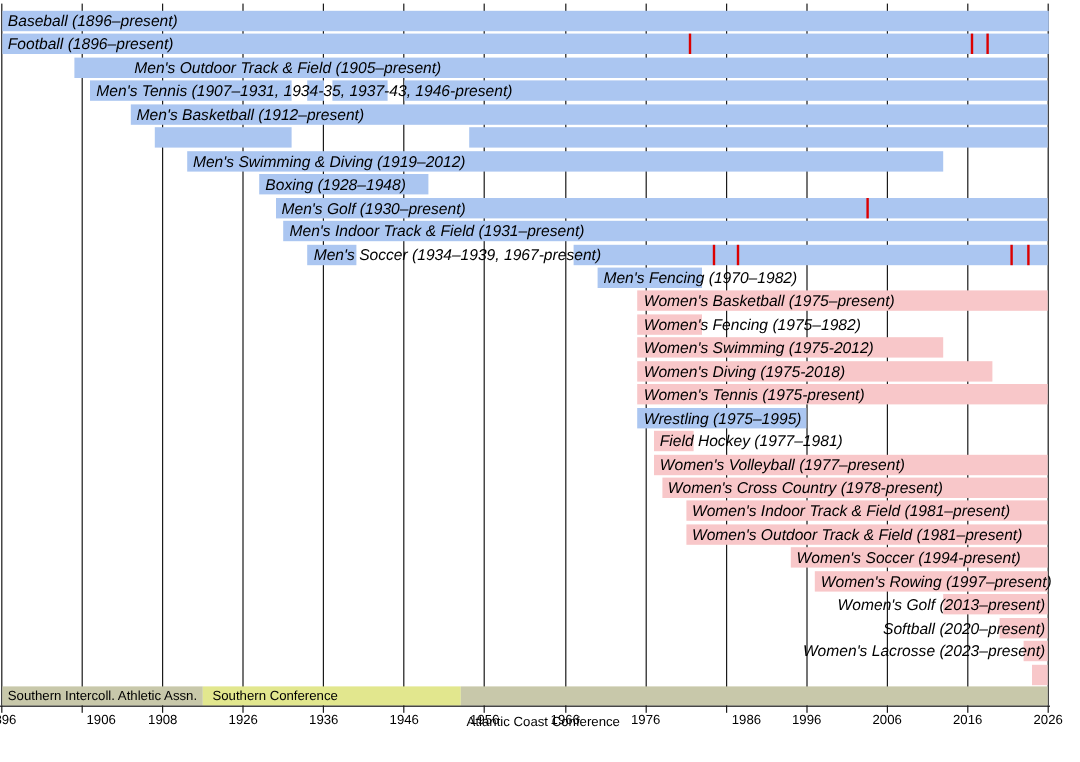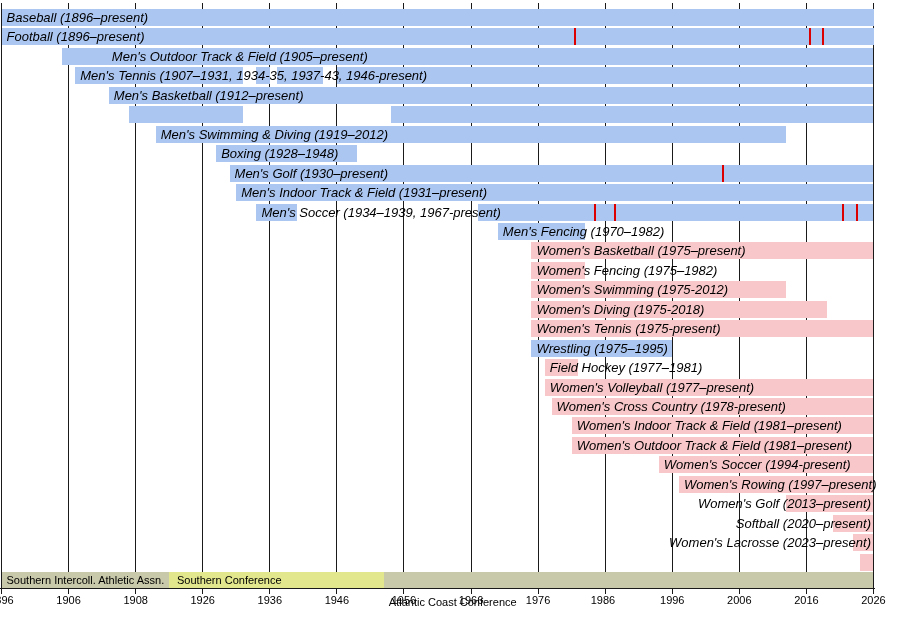--- a/index.html
+++ b/index.html
@@ -117,37 +117,37 @@
     <div class="band" style="top: 571.5px; left: 1.5px; width: 167.692px; background: rgb(200, 200, 170);"></div>
     <div class="band-label" style="top: 571.5px; left: 1.5px;">Southern Intercoll. Athletic Assn.</div>
     <div class="band" style="top: 571.5px; left: 169.192px; width: 214.646px; background: rgb(226, 231, 142);"></div>
     <div class="band-label" style="top: 571.5px; left: 160px; margin-left: 12px;">Southern Conference</div>
     <div class="band" style="top: 571.5px; left: 383.838px; width: 489.662px; background: rgb(200, 200, 170);"></div>
     <div class="band-label" style="top: 594px; left: 383.838px;">Atlantic Coast Conference</div>
     <div class="axis-line" style="top: 588px; left: 0px; width: 875px;"></div>
     <div class="tick" style="left: 1px; top: 588px;"></div>
     <div class="tick-label" style="left: -26.5px; top: 594px;">1896</div>
     <div class="tick" style="left: 68.0769px; top: 588px;"></div>
-    <div class="tick-label" style="left: 40.5769px; top: 594px;">1906</div>
+    <div class="tick-label" style="left: 40.5769px; top: 594px; text-align: right;">1906</div>
     <div class="tick" style="left: 135.154px; top: 588px;"></div>
     <div class="tick-label" style="left: 107.654px; top: 594px;">1908</div>
     <div class="tick" style="left: 202.231px; top: 588px;"></div>
     <div class="tick-label" style="left: 174.731px; top: 594px;">1926</div>
     <div class="tick" style="left: 269.308px; top: 588px;"></div>
     <div class="tick-label" style="left: 241.808px; top: 594px;">1936</div>
     <div class="tick" style="left: 336.385px; top: 588px;"></div>
     <div class="tick-label" style="left: 308.885px; top: 594px;">1946</div>
     <div class="tick" style="left: 403.462px; top: 588px;"></div>
     <div class="tick-label" style="left: 375.962px; top: 594px;">1956</div>
     <div class="tick" style="left: 470.538px; top: 588px;"></div>
     <div class="tick-label" style="left: 443.038px; top: 594px;">1966</div>
     <div class="tick" style="left: 537.615px; top: 588px;"></div>
     <div class="tick-label" style="left: 510.115px; top: 594px;">1976</div>
     <div class="tick" style="left: 604.692px; top: 588px;"></div>
-    <div class="tick-label" style="left: 575px; top: 594px;">1986</div>
+    <div class="tick-label" style="left: 594px; top: 594px;">1986</div>
     <div class="tick" style="left: 671.769px; top: 588px;"></div>
     <div class="tick-label" style="left: 644.269px; top: 594px;">1996</div>
     <div class="tick" style="left: 738.846px; top: 588px;"></div>
     <div class="tick-label" style="left: 711.346px; top: 594px;">2006</div>
     <div class="tick" style="left: 805.923px; top: 588px;"></div>
     <div class="tick-label" style="left: 778.423px; top: 594px;">2016</div>
     <div class="tick" style="left: 873px; top: 588px;"></div>
     <div class="tick-label" style="left: 845.5px; top: 594px;">2026</div>
   </div>
 

